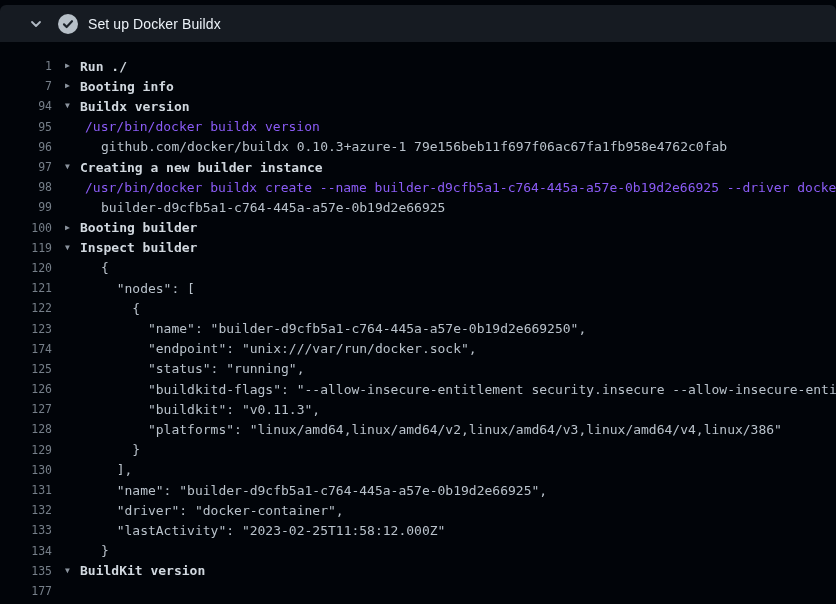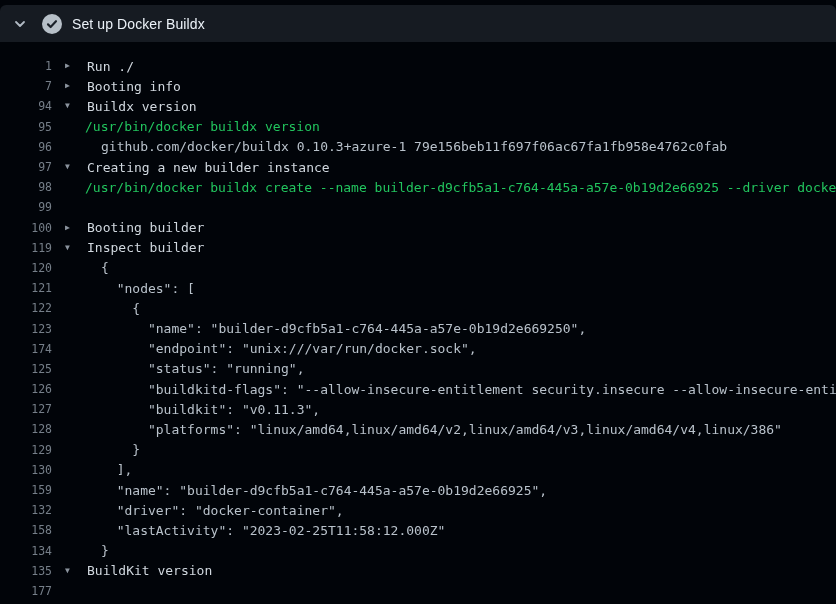--- a/index.html
+++ b/index.html
@@ -16,21 +16,21 @@
     background: #010409;
     position: relative;
   }
   .step-header {
     margin-top: 5px;
     height: 37px;
     background: #161b22;
     border-radius: 6px 6px 0 0;
     display: flex;
     align-items: center;
-    padding-left: 12px;
+    padding-left: 28px;
     box-sizing: border-box;
     font-family: "Liberation Sans", "DejaVu Sans", sans-serif;
     cursor: pointer;
   }
   .chev-wrap {
     width: 16px; height: 16px;
     display: flex; align-items: center; justify-content: center;
     flex: none;
   }
   .check-wrap {
@@ -73,22 +73,22 @@
     font-size: 8px;
     line-height: 8px;
     color: #8b949e;
     text-align: left;
   }
   .row.command .arrow, .row.output .arrow { visibility: hidden; }
   .text {
     white-space: pre;
     font-size: 13px;
   }
-  .row.group .text   { margin-left: 14px;  color: #d1d8df; }
-  .row.command .text { margin-left: 12px; color: #22c55e; }
+  .row.group .text   { margin-left: 7px;  color: #d1d8df; font-weight: bold; }
+  .row.command .text { margin-left: 12px; color: #8b5cf6; }
   .row.output .text  { margin-left: 28px; color: #b9c2cb; }
 </style>
 </head>
 <body>
 
 <div class="page">
 
   <div class="step-header">
     <span class="chev-wrap">
       <svg width="16" height="16" viewBox="0 0 16 16">
@@ -136,20 +136,21 @@
     <span class="text">Creating a new builder instance</span>
   </div>
       <div class="row command">
     <span class="num">98</span>
     <span class="arrow"></span>
     <span class="text">/usr/bin/docker buildx create --name builder-d9cfb5a1-c764-445a-a57e-0b19d2e66925 --driver docker-container</span>
   </div>
       <div class="row output">
     <span class="num">99</span>
     <span class="arrow"></span>
+    <span class="text">builder-d9cfb5a1-c764-445a-a57e-0b19d2e66925</span>
   </div>
       <div class="row group">
     <span class="num">100</span>
     <span class="arrow">▶</span>
     <span class="text">Booting builder</span>
   </div>
       <div class="row group">
     <span class="num">119</span>
     <span class="arrow">▼</span>
     <span class="text">Inspect builder</span>
@@ -203,31 +204,31 @@
     <span class="num">129</span>
     <span class="arrow"></span>
     <span class="text">    }</span>
   </div>
       <div class="row output">
     <span class="num">130</span>
     <span class="arrow"></span>
     <span class="text">  ],</span>
   </div>
       <div class="row output">
-    <span class="num">159</span>
+    <span class="num">131</span>
     <span class="arrow"></span>
     <span class="text">  "name": "builder-d9cfb5a1-c764-445a-a57e-0b19d2e66925",</span>
   </div>
       <div class="row output">
     <span class="num">132</span>
     <span class="arrow"></span>
     <span class="text">  "driver": "docker-container",</span>
   </div>
       <div class="row output">
-    <span class="num">158</span>
+    <span class="num">133</span>
     <span class="arrow"></span>
     <span class="text">  "lastActivity": "2023-02-25T11:58:12.000Z"</span>
   </div>
       <div class="row output">
     <span class="num">134</span>
     <span class="arrow"></span>
     <span class="text">}</span>
   </div>
       <div class="row group">
     <span class="num">135</span>

